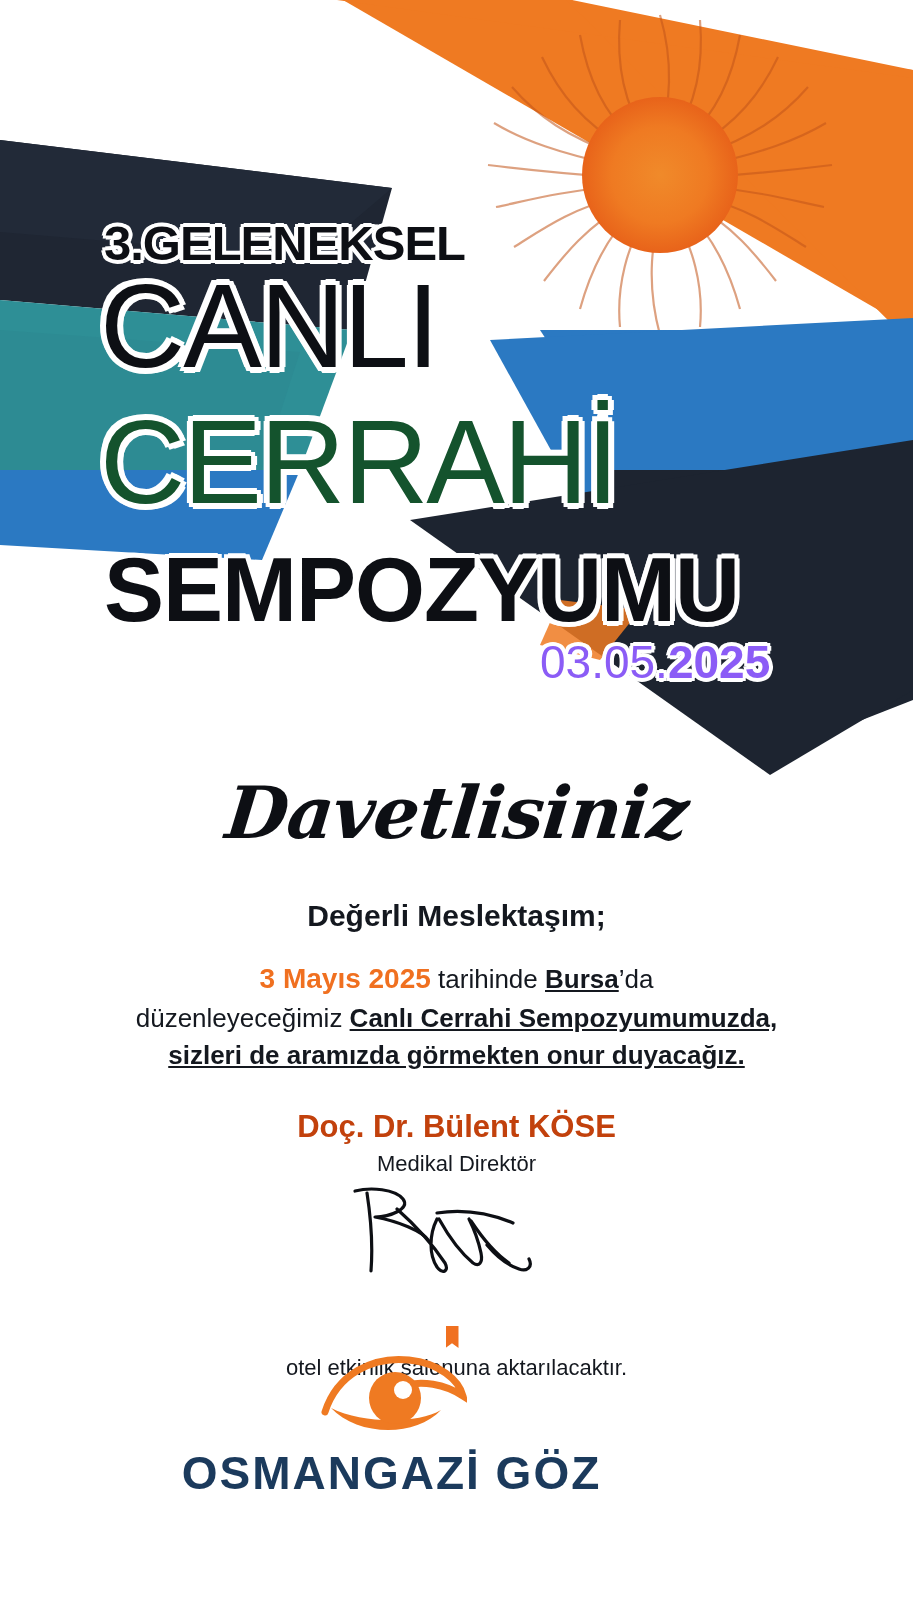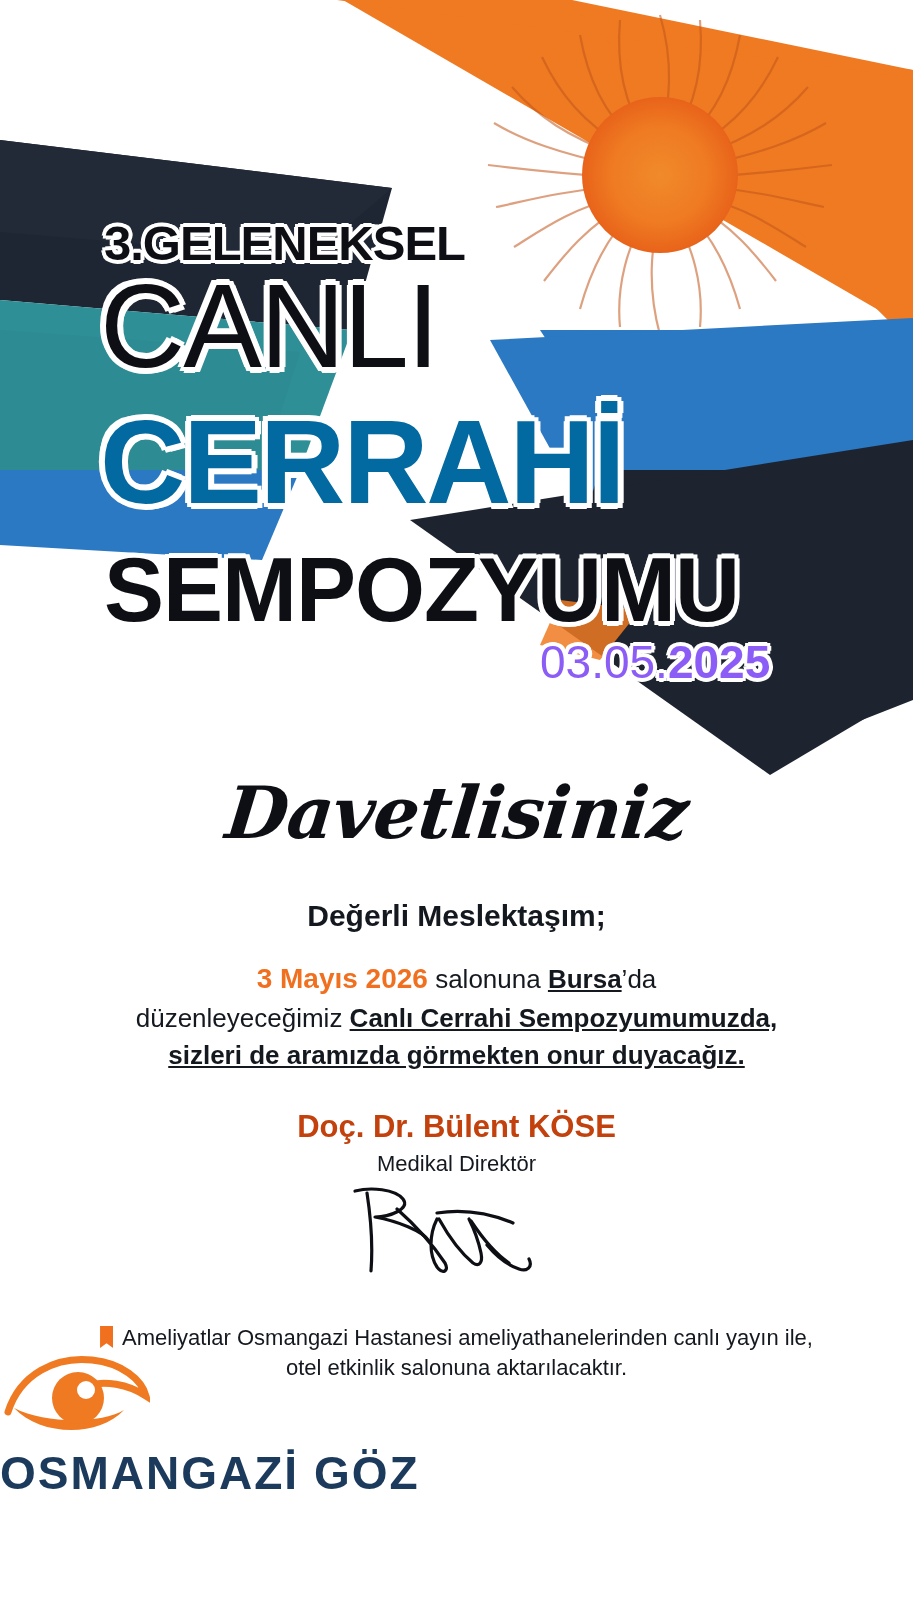--- a/index.html
+++ b/index.html
@@ -67,24 +67,24 @@
     text-shadow:
       -4px -4px 0 #fff, 4px -4px 0 #fff, -4px 4px 0 #fff, 4px 4px 0 #fff,
       0 -6px 0 #fff, 0 6px 0 #fff, -6px 0 0 #fff, 6px 0 0 #fff,
       -5px -5px 0 #fff, 5px 5px 0 #fff;
   }
   .line-cerrahi {
     position: absolute;
     left: 100px;
     top: 188px;
     font-size: 118px;
-    font-weight: 700;
+    font-weight: 400;
     letter-spacing: -2px;
     line-height: 1;
-    color: #0369a1;
+    color: #14532d;
     text-shadow:
       -4px -4px 0 #fff, 4px -4px 0 #fff, -4px 4px 0 #fff, 4px 4px 0 #fff,
       0 -6px 0 #fff, 0 6px 0 #fff, -6px 0 0 #fff, 6px 0 0 #fff,
       -5px -5px 0 #fff, 5px 5px 0 #fff;
   }
   .line-sempozyumu {
     position: absolute;
     left: 104px;
     top: 330px;
     font-size: 90px;
@@ -184,21 +184,21 @@
     vertical-align: -3px;
     margin-right: 9px;
   }
 
   
   .logo-wrap {
     position: absolute;
     left: 0;
     top: 1350px;
     width: 783px;
-    text-align: left;
+    text-align: center;
   }
   .logo-mark { height: 90px; }
   .logo-text {
     margin-top: 6px;
     font-size: 46px;
     font-weight: 700;
     letter-spacing: 2px;
     color: #1b3a5c;
   }
 </style>
@@ -299,21 +299,21 @@
     </div>
   </div>
 
   <div class="body-block">
 
     <div class="script-word">Davetlisiniz</div>
 
     <div class="salutation">Değerli Meslektaşım;</div>
 
     <div class="invite-para">
-      <span class="date-hl">3 Mayıs 2026</span><span> salonuna </span><b>Bursa</b><span>’da</span><br>
+      <span class="date-hl">3 Mayıs 2025</span><span> tarihinde </span><b>Bursa</b><span>’da</span><br>
       <span>düzenleyeceğimiz </span><b>Canlı Cerrahi Sempozyumumuzda,</b><br>
       <b>sizleri de aramızda görmekten onur duyacağız.</b>
     </div>
 
     <div class="signer-name">Doç. Dr. Bülent KÖSE</div>
     <div class="signer-title">Medikal Direktör</div>
 
     <div class="signature">
       <svg width="240" height="110" viewBox="0 0 240 110" xmlns="http://www.w3.org/2000/svg">
         <g fill="none" stroke="#0d0f14" stroke-width="3.2" stroke-linecap="round" stroke-linejoin="round">
@@ -322,21 +322,21 @@
           <path d="M60,30 C78,46 96,66 108,84 C112,92 106,96 100,88 C92,76 92,56 100,40"></path>
           <path d="M102,40 C112,58 124,74 136,84 C142,88 146,84 144,74 C141,60 136,48 132,40"></path>
           <path d="M134,42 C146,60 160,76 172,84"></path>
           <path d="M100,34 C126,30 152,34 176,44"></path>
           <path d="M150,66 C160,78 170,86 182,90 C190,93 196,88 192,80"></path>
         </g>
       </svg>
     </div>
 
     <div class="note">
-      <span class="note-marker"></span><span>Ameliyatlar Osmangazi Hastanesi ameliyathanelerinden canlı yayın ile,</span><br>
+      <span class="note-marker"></span><br>
       <span>otel etkinlik salonuna aktarılacaktır.</span>
     </div>
   </div>
 
   <div class="logo-wrap">
     <div class="logo-mark">
       <svg width="150" height="90" viewBox="0 0 150 90" xmlns="http://www.w3.org/2000/svg">
         <path d="M8,62 C20,24 56,6 92,10 C122,13 142,30 146,46 C128,34 104,30 86,36" fill="none" stroke="#ef7a22" stroke-width="7" stroke-linecap="round"></path>
         <path d="M14,58 C40,86 98,88 124,60 C100,74 46,74 14,58 Z" fill="#ef7a22"></path>
         <circle cx="78" cy="48" r="26" fill="#ef7a22"></circle>

